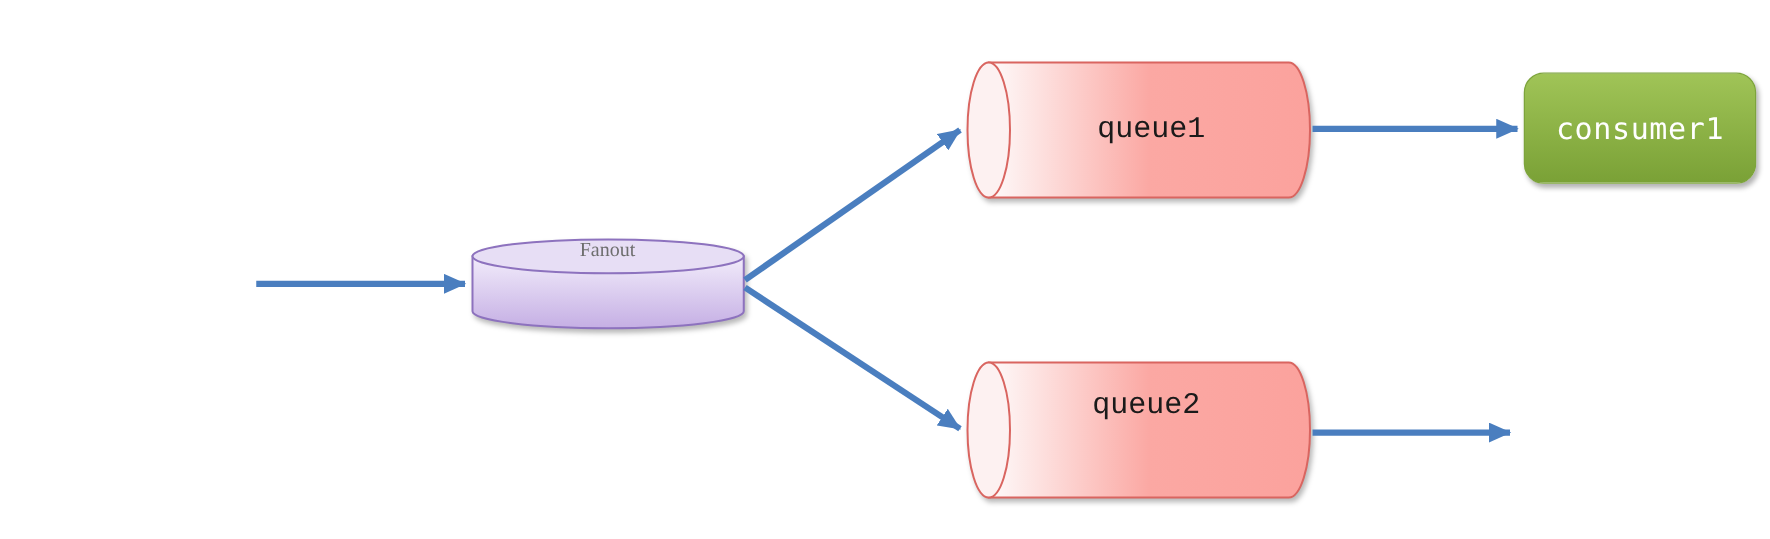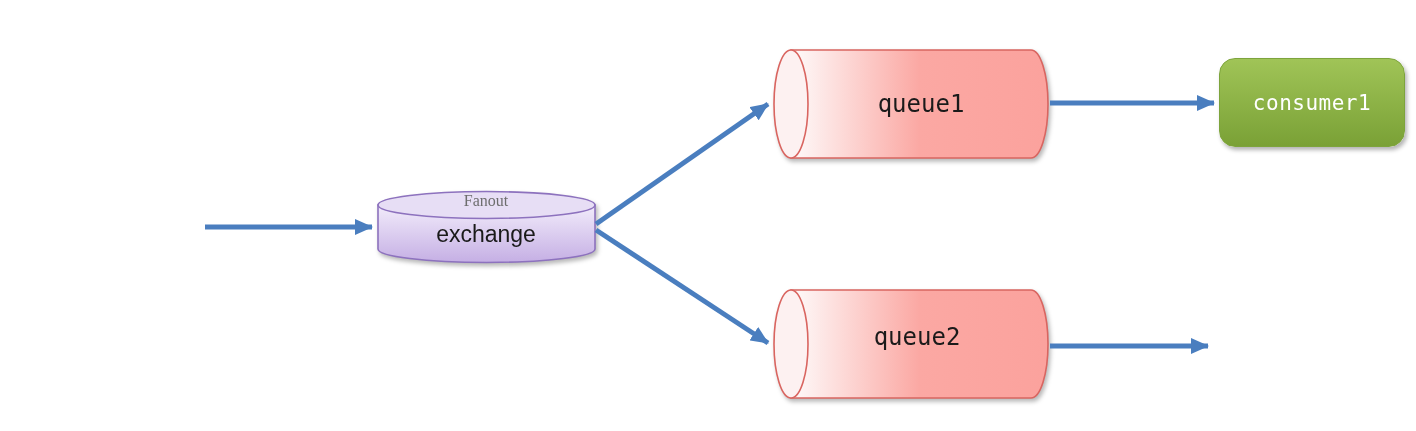--- a/index.html
+++ b/index.html
@@ -11,55 +11,56 @@
     overflow:hidden;
   }
   .layer{position:absolute;left:0;top:0;width:1416px;height:431px;}
   svg.layer{pointer-events:none;}
   .shape{filter:drop-shadow(2px 3px 2px rgba(0,0,0,0.28));}
   .node{
     position:absolute;
     display:flex;align-items:center;justify-content:center;
     border-radius:16px;
     color:#ffffff;
-    font-size:21px;
+    font-size:24px;
     letter-spacing:0.5px;
     box-shadow:2px 3px 4px rgba(0,0,0,0.3);
   }
   .node-publisher{
     left:15px;top:185px;width:190px;height:88px;
     background:linear-gradient(#4286c8,#2e61a2);
     border:1px solid #2a5b97;
   }
   .node-consumer{
     background:linear-gradient(#a0c457,#7aa136);
     border:1px solid #7da43c;
   }
   .node-consumer1{left:1219px;top:58px;width:184px;height:87px;}
   .node-consumer2{left:1213px;top:302px;width:181px;height:88px;}
   .float-label{
     position:absolute;
     transform:translate(-50%,-50%);
     white-space:nowrap;
     color:#1a1a1a;
     font-size:24px;
+    font-family:Liberation Mono, monospace;
   }
   .exchange-label{
     left:486px;top:234px;
     font-family:"Liberation Sans","DejaVu Sans",sans-serif;
     font-size:23px;
   }
   .fanout-label{
     left:486px;top:201px;
     font-family:Liberation Serif, serif;
     font-size:16px;
     color:#6e6e6e;
   }
   .queue1-label{left:921px;top:104px;}
-  .queue2-label{left:917px;top:337px;}
+  .queue2-label{left:917px;top:325px;}
 </style>
 </head>
 <body>
 
 <div class="stage">
 
   <svg class="layer" viewBox="0 0 1416 431">
     <defs>
       <linearGradient id="gradExchange" x1="0" y1="0" x2="0" y2="1">
         <stop offset="0" stop-color="#f2ecfb"></stop>
@@ -94,21 +95,20 @@
       <line x1="205" y1="227" x2="372" y2="227" marker-end="url(#arrowHead)"></line>
       <line x1="596" y1="224" x2="768" y2="104" marker-end="url(#arrowHead)"></line>
       <line x1="596" y1="230" x2="768" y2="343" marker-end="url(#arrowHead)"></line>
       <line x1="1050" y1="103" x2="1214" y2="103" marker-end="url(#arrowHead)"></line>
       <line x1="1050" y1="346" x2="1208" y2="346" marker-end="url(#arrowHead)"></line>
     </g>
   </svg>
 
 
   <div class="float-label fanout-label">Fanout</div>
-  <div class="float-label exchange-label">exchange</div>
 
   <div class="float-label queue1-label">queue1</div>
   <div class="float-label queue2-label">queue2</div>
 
   <div class="node node-consumer node-consumer1">
     <span>consumer1</span>
   </div>
 
 </div>
 

